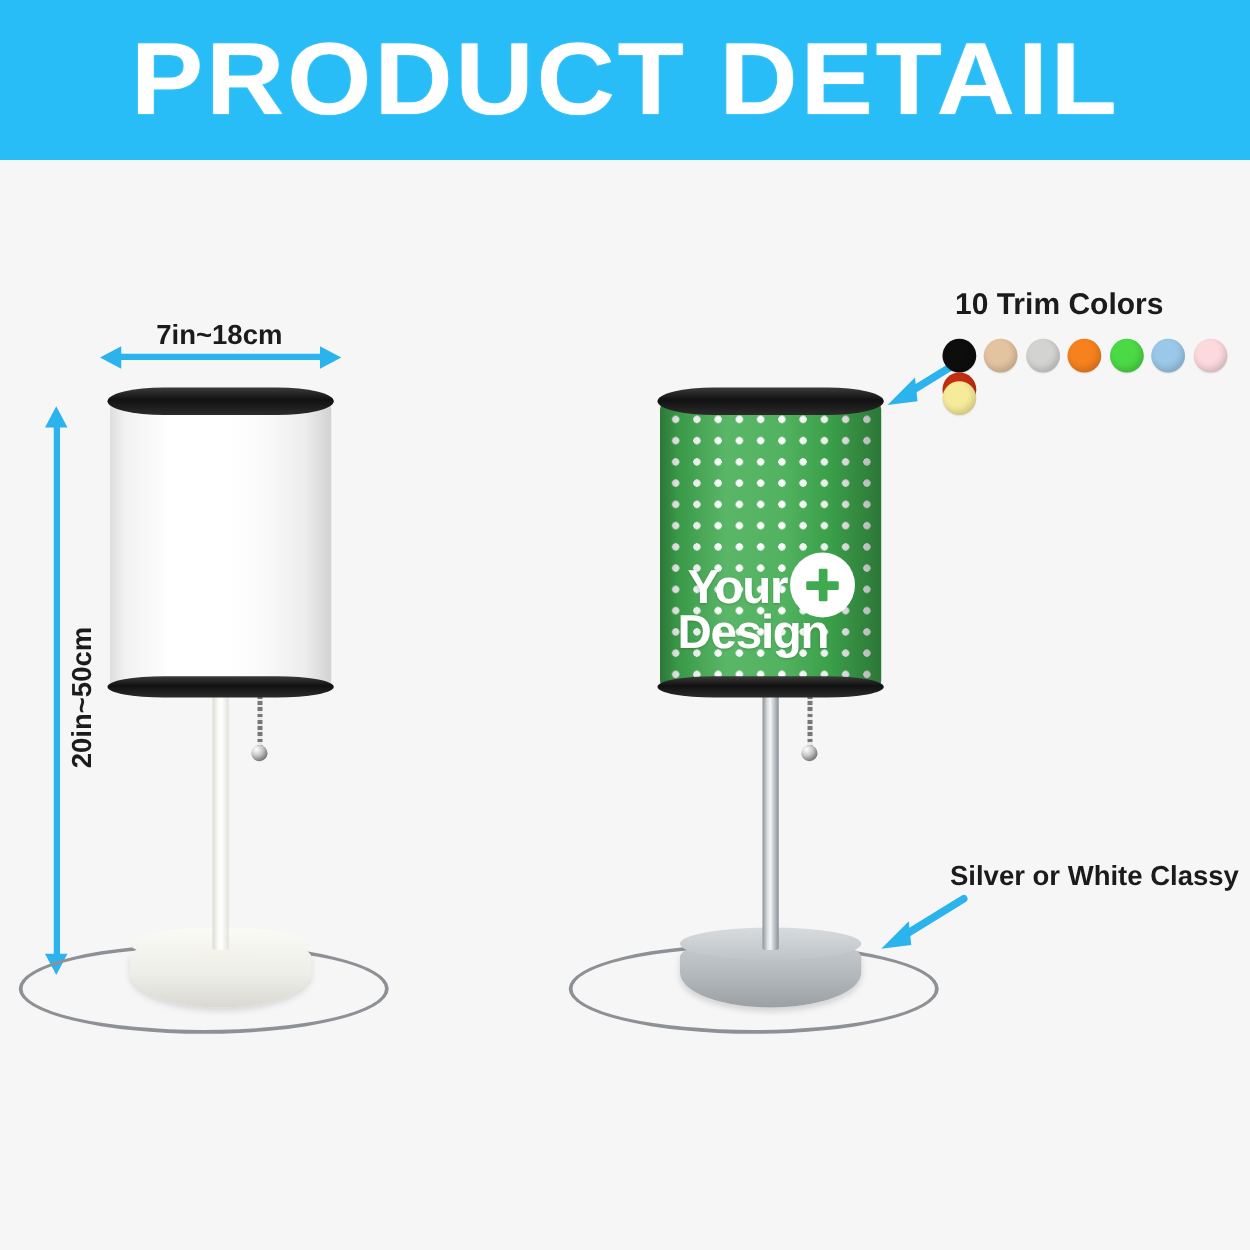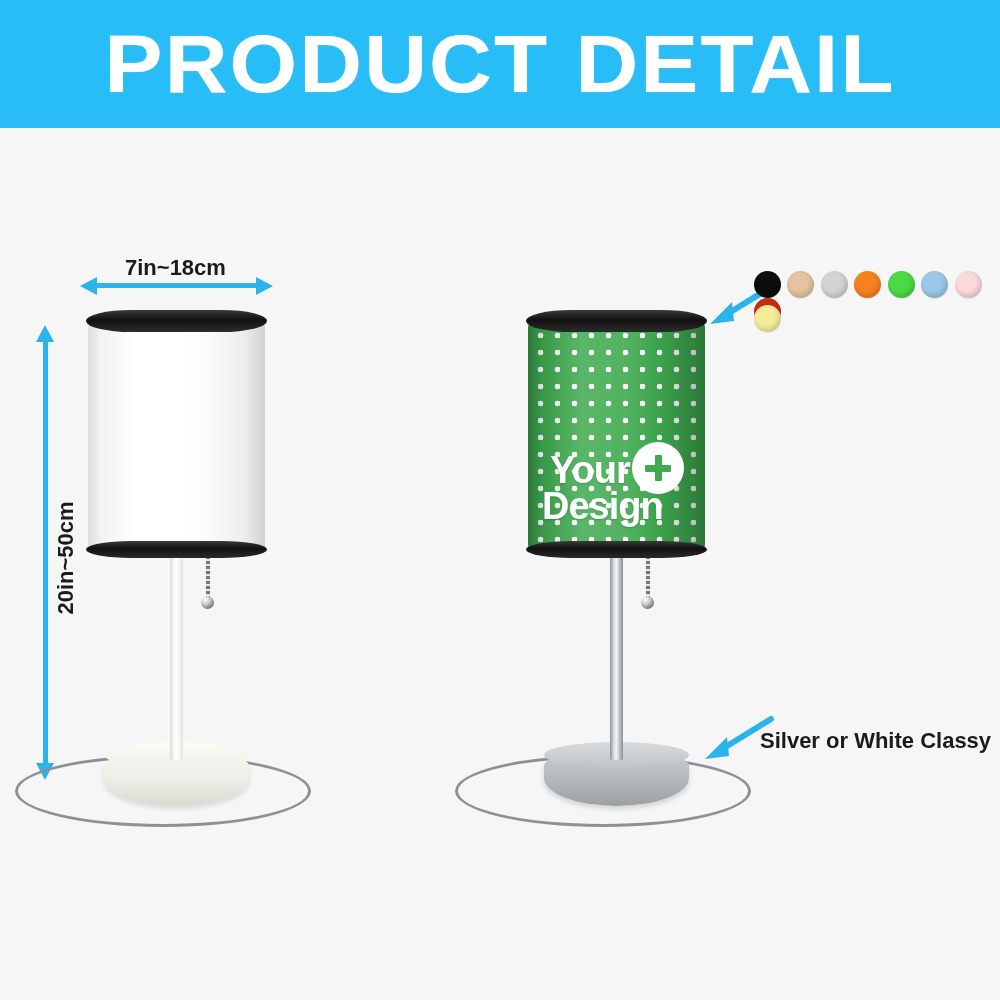--- a/index.html
+++ b/index.html
@@ -39,21 +39,21 @@
     white-space:nowrap;
     font-family:"Liberation Sans","DejaVu Sans",sans-serif;
   }
   #dim-width-label{left:125px;top:255px;font-size:22px;}
   #dim-height-label{
     left:-9px;top:545px;width:150px;text-align:center;
     transform:rotate(-90deg);transform-origin:50% 50%;
     font-size:22px;
   }
   #trim-title{left:764px;top:230px;font-size:24px;}
-  #classy-label{left:760px;top:688px;font-size:22px;margin-top:40px;}
+  #classy-label{left:760px;top:688px;font-size:22px;}
 
   
   .arrow-line{position:absolute;background:#2bb3ee;}
   .arrow-head{position:absolute;width:0;height:0;}
 
   
   #dim-width-arrow{left:88px;top:283px;width:177px;height:5px;background:#2bb3ee;}
   #dim-width-head-l{left:80px;top:277px;
      border-top:9px solid transparent;border-bottom:9px solid transparent;
      border-right:17px solid #2bb3ee;}
@@ -234,20 +234,21 @@
       <div id="lamp-green-design">
         <span id="design-line1">Your</span>
         <span id="design-plus-circle"></span>
         <span id="design-line2">Design</span>
       </div>
     </div>
     <div class="trim" id="lamp-green-trim-top"></div>
     <div class="trim" id="lamp-green-trim-bottom"></div>
   </div>
 
+  <div class="lbl" id="trim-title">10 Trim Colors</div>
 
   <svg id="trim-arrow" viewBox="0 0 80 50">
     <line x1="76" y1="4" x2="24" y2="36" stroke="#2bb3ee" stroke-width="6" stroke-linecap="round"></line>
     <polygon points="10,44 32,22 34,41" fill="#2bb3ee"></polygon>
   </svg>
 
   <div id="trim-swatches">
     <span class="swatch" style="background:#0d0d0d"></span>
     <span class="swatch" style="background:#e3c3a0"></span>
     <span class="swatch" style="background:#d3d3d1"></span>

